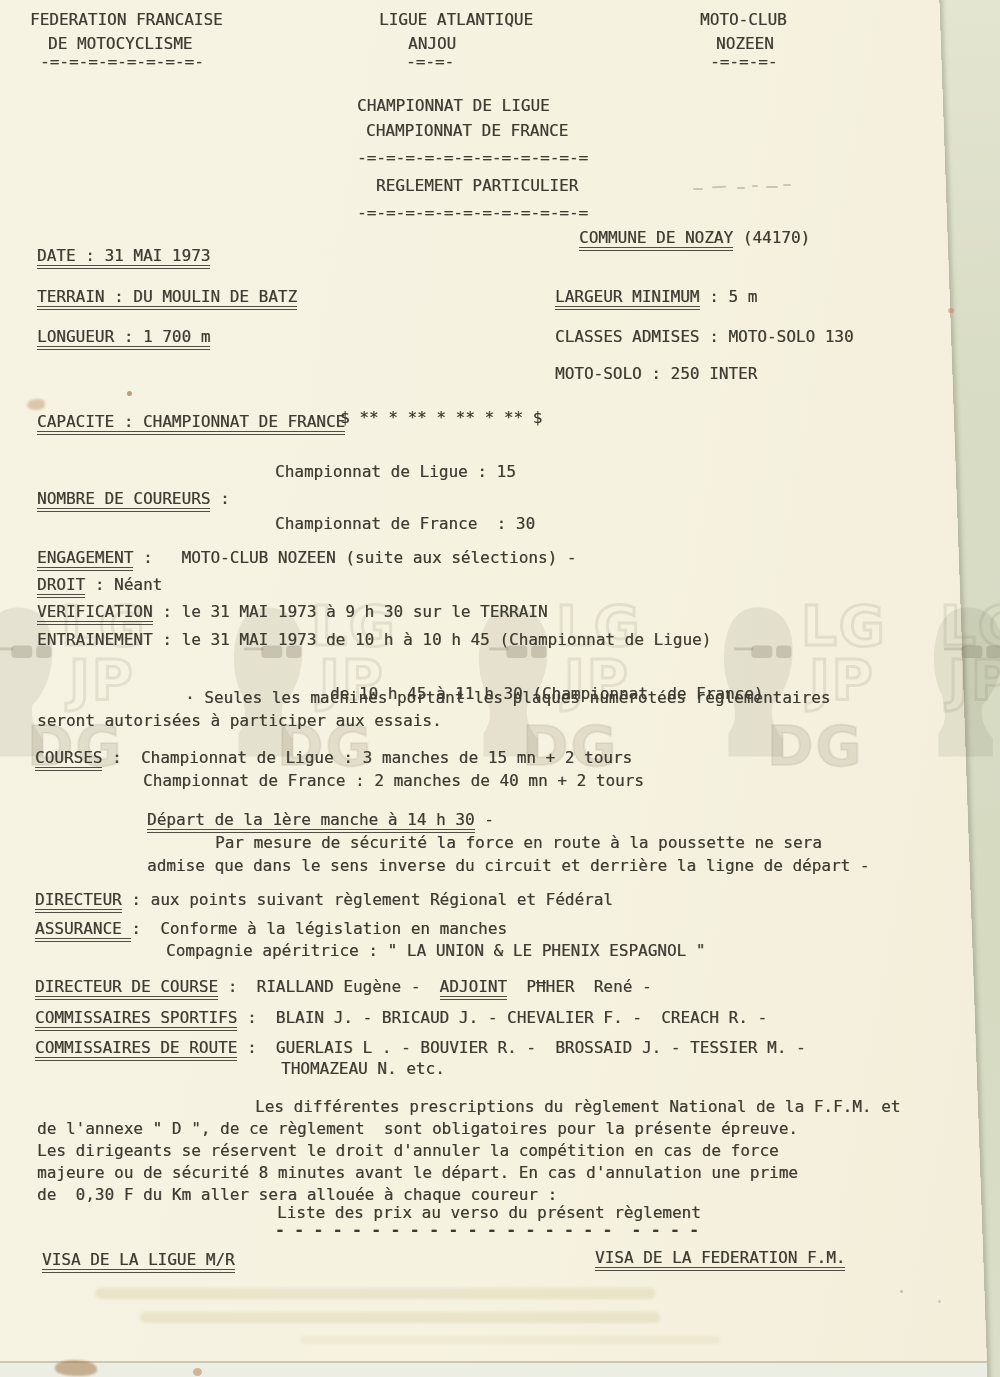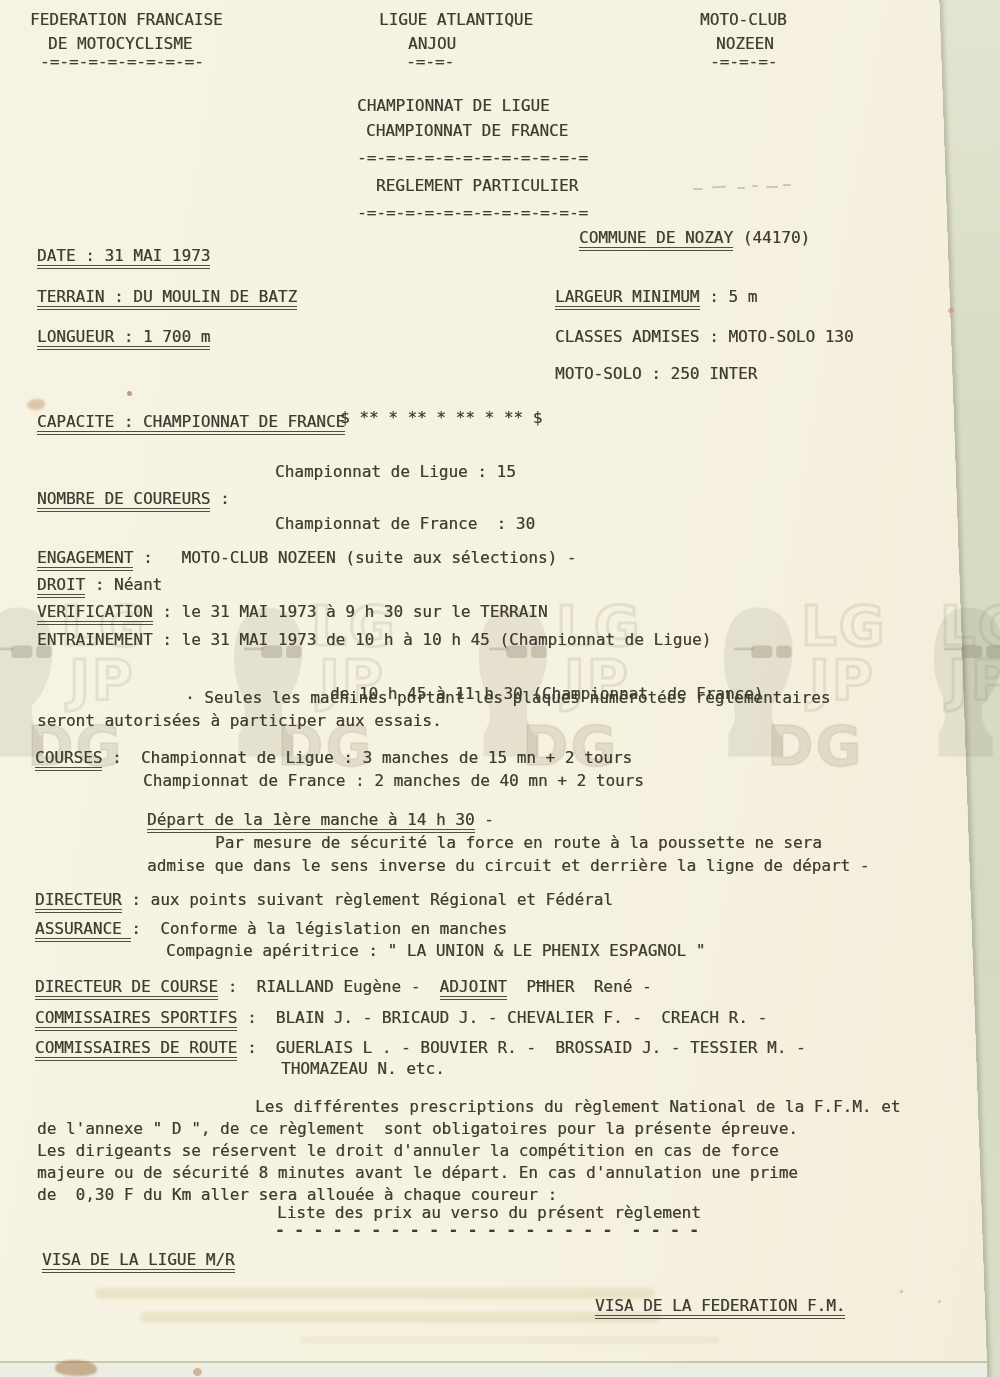--- a/index.html
+++ b/index.html
@@ -179,21 +179,21 @@
 <div class="ln" style="left:255px;top:1097px;">Les différentes prescriptions du règlement National de la F.F.M. et</div>
 <div class="ln" style="left:37px;top:1119px;">de l'annexe " D ", de ce règlement  sont obligatoires pour la présente épreuve.</div>
 <div class="ln" style="left:37px;top:1141px;">Les dirigeants se réservent le droit d'annuler la compétition en cas de force</div>
 <div class="ln" style="left:37px;top:1163px;">majeure ou de sécurité 8 minutes avant le départ. En cas d'annulation une prime</div>
 <div class="ln" style="left:37px;top:1185px;">de  0,30 F du Km aller sera allouée à chaque coureur :</div>
 
 <div class="ln" style="left:277px;top:1203px;">Liste des prix au verso du présent règlement</div>
 <div class="ln bold" style="left:275px;top:1220px;">- - - - - - - - - - - - - - - - - -  - - - -</div>
 
 <div class="ln" style="left:42px;top:1250px;"><span class="u">VISA DE LA LIGUE M/R</span></div>
-<div class="ln" style="left:595px;top:1248px;margin-top:48px;"><span class="u">VISA DE LA FEDERATION F.M.</span></div>
+<div class="ln" style="left:595px;top:1248px;"><span class="u">VISA DE LA FEDERATION F.M.</span></div>
 
 <div class="pencil" style="left:693px;top:188px;width:10px;"></div>
 <div class="pencil" style="left:712px;top:186px;width:14px;transform:rotate(-3deg);"></div>
 <div class="pencil" style="left:737px;top:187px;width:8px;"></div>
 <div class="pencil" style="left:752px;top:185px;width:6px;"></div>
 <div class="pencil" style="left:766px;top:186px;width:12px;"></div>
 <div class="pencil" style="left:783px;top:184px;width:8px;"></div>
 
 <div class="mark" style="left:127px;top:391px;width:5px;height:5px;border-radius:50%;background:rgba(140,90,40,0.55);"></div>
 <div class="mark" style="left:27px;top:399px;width:18px;height:11px;border-radius:60% 40% 50% 50%;background:rgba(165,105,55,0.32);filter:blur(0.8px);"></div>

